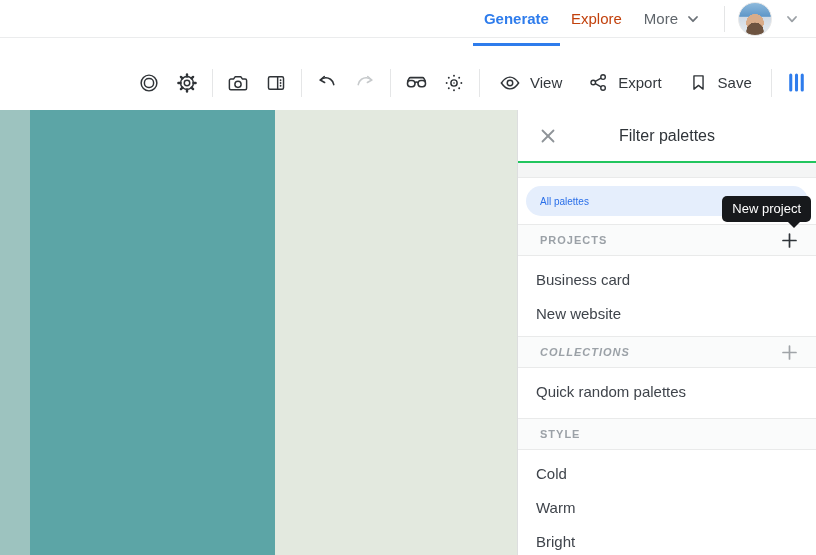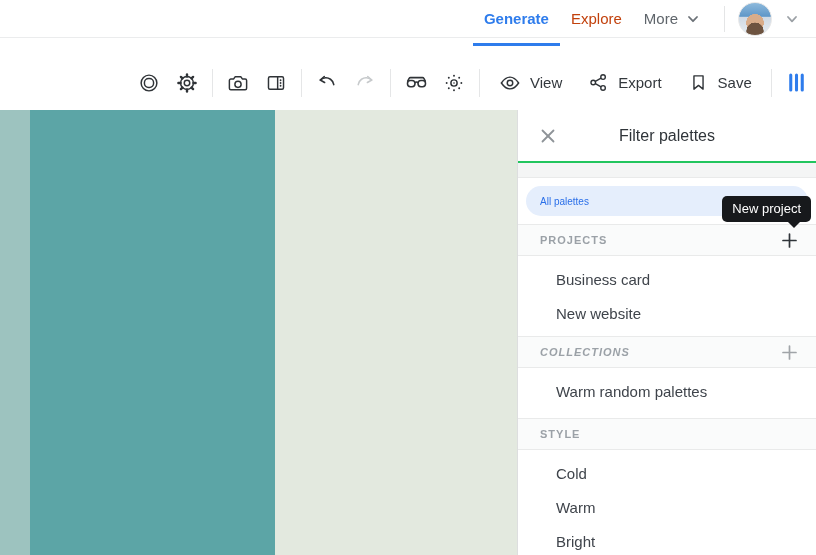--- a/index.html
+++ b/index.html
@@ -61,21 +61,21 @@
   .section-band { margin-top:8px; height:32px; background:#fafbfb;
                   border-top:1px solid #e9eaea; border-bottom:1px solid #e9eaea;
                   display:flex; align-items:center; justify-content:space-between;
                   padding:0 16px 0 22px; }
   .section-band.tight { margin-top:0;font-style:italic; }
   .section-band.style-band { margin-top:4px; }
   .section-label { font-size:11px; font-weight:700; letter-spacing:1px; color:#9ba1a7; }
   .plus-btn { width:22px; height:22px; display:flex; align-items:center;
               justify-content:center; cursor:pointer; }
   .item-list { padding:6px 0; }
-  .list-item { height:34px; display:flex; align-items:center; padding-left:38px;
+  .list-item { height:34px; display:flex; align-items:center; padding-left:18px;
                font-size:15px; color:#3f444b; cursor:pointer; }
 
   
   .tooltip { position:absolute; top:86px; right:5px; background:#17191c; color:#fff;
              font-size:13px; padding:5px 10px 6px 10px; border-radius:5px; z-index:5;
              white-space:nowrap; }
   .tooltip::after { content:""; position:absolute; bottom:-6px; right:11px; width:0; height:0;
              border-left:6px solid transparent; border-right:6px solid transparent;
              border-top:6px solid #17191c; }
 
@@ -307,21 +307,21 @@
       <span class="plus-btn">
         <span>
           <svg width="17" height="17" viewBox="0 0 17 17" stroke="#a0a4a8" stroke-width="1.7" stroke-linecap="round">
             <line x1="8.5" y1="2" x2="8.5" y2="15"></line>
               <line x1="2" y1="8.5" x2="15" y2="8.5"></line>
           </svg>
         </span>
       </span>
     </div>
     <div class="item-list">
-      <div class="list-item">Warm random palettes</div>
+      <div class="list-item">Quick random palettes</div>
     </div>
 
     <div class="section-band style-band">
       <span class="section-label">STYLE</span>
     </div>
     <div class="item-list">
       <div class="list-item">Cold</div>
       <div class="list-item">Warm</div>
       <div class="list-item">Bright</div>
     </div>

